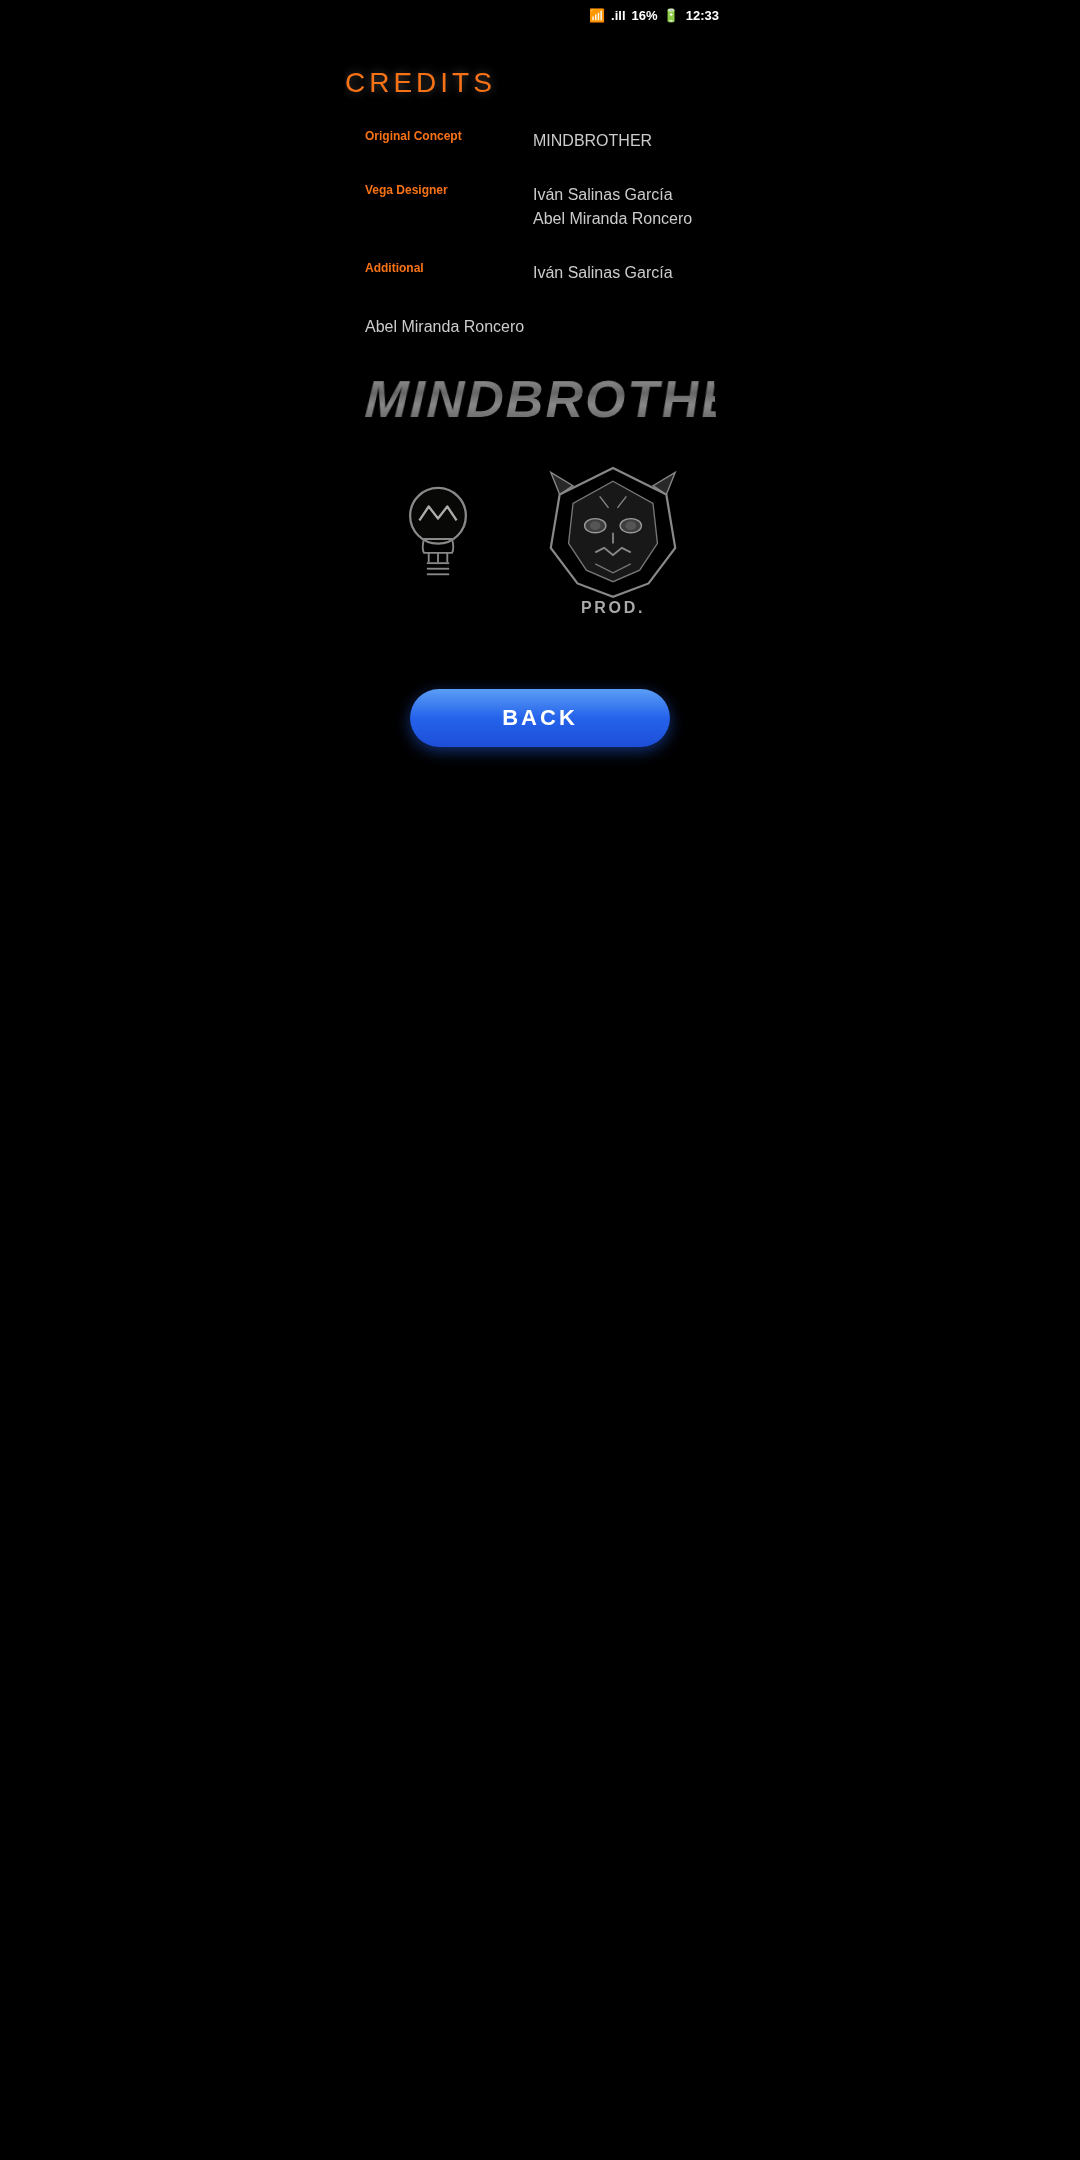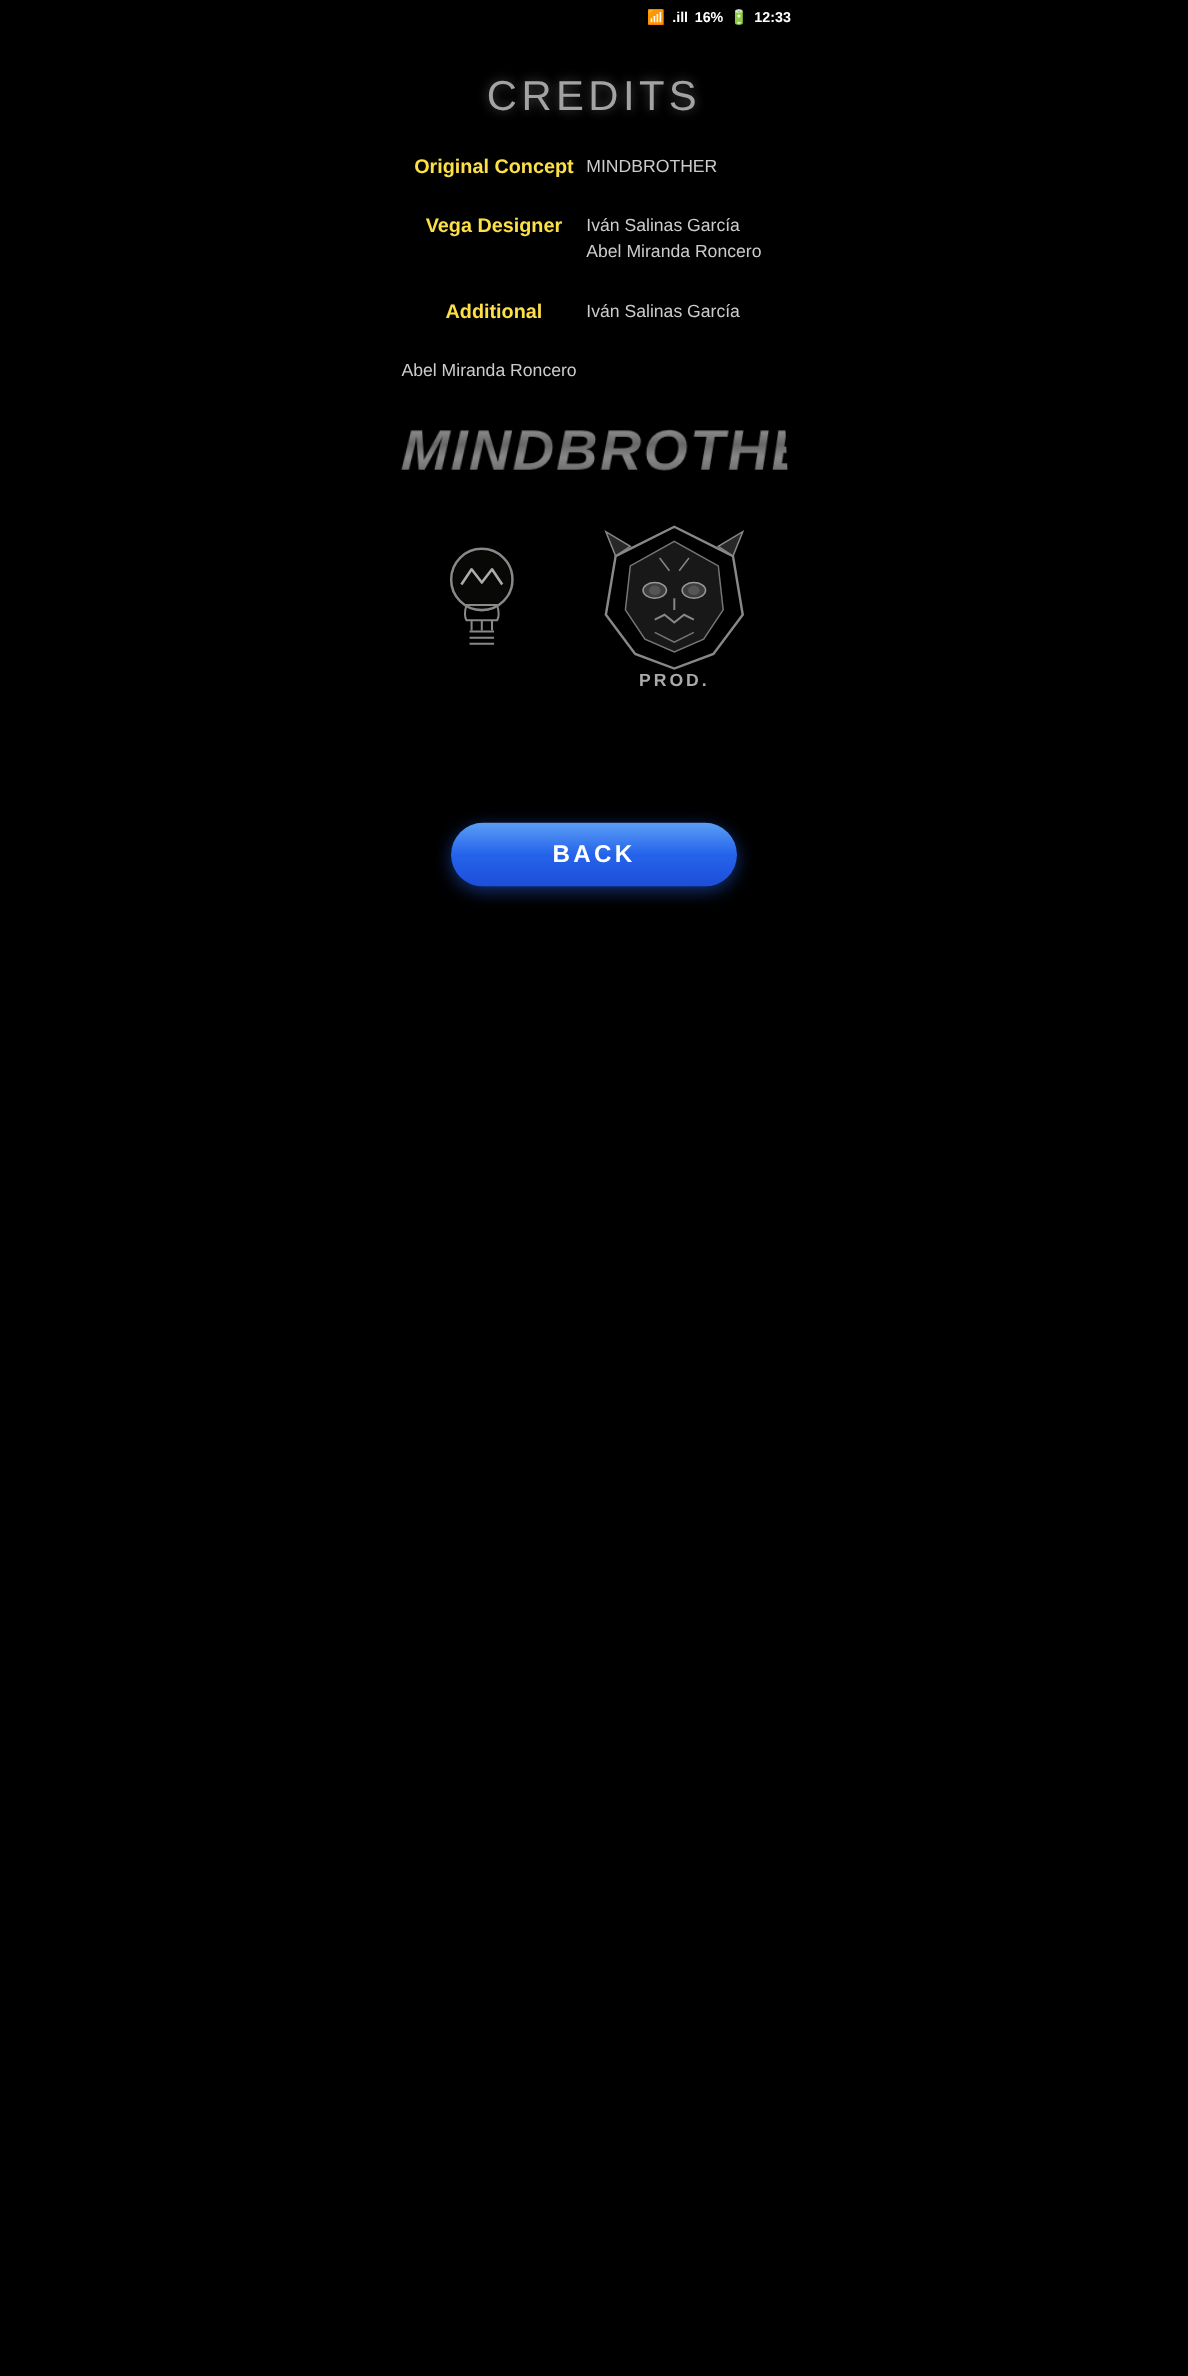--- a/index.html
+++ b/index.html
@@ -25,48 +25,46 @@
       justify-content: flex-end;
       align-items: center;
       padding: 8px 16px 4px;
       font-size: 13px;
       font-weight: 600;
       gap: 6px;
       color: #fff;
     }
 
     .page-title {
-      text-align: center;
-      font-size: 38px;
+      font-size: 28px;
       font-weight: 300;
       letter-spacing: 4px;
-      color: #a3a3a3;
+      color: #f97316;
       margin: 40px 0 30px;
       text-shadow: 0 0 10px rgba(255,255,255,0.3);
     }
 
     .credits-table {
       width: 100%;
       padding: 0 20px;
       margin-bottom: 20px;
     }
 
     .credits-row {
       display: flex;
       align-items: flex-start;
       margin-bottom: 30px;
     }
 
     .credits-role {
       flex: 0 0 48%;
-      font-size: 18px;
+      font-size: 12px;
       font-weight: 700;
-      color: #fde047;
+      color: #f97316;
       line-height: 1.3;
-      text-align: center;
     }
 
     .credits-names {
       flex: 0 0 52%;
       font-size: 16px;
       color: #ccc;
       font-weight: 400;
       line-height: 1.5;
     }
 
@@ -124,21 +122,20 @@
       border-radius: 30px;
       color: #fff;
       font-size: 22px;
       font-weight: 700;
       letter-spacing: 3px;
       padding: 16px 80px;
       cursor: pointer;
       width: 260px;
       text-align: center;
       box-shadow: 0 4px 15px rgba(37, 99, 235, 0.5);
-      margin-top: 48px;
     }
   </style>
 </head>
 <body>
 
 <div class="status-bar">
   <span>📶</span>
   <span>.ill</span>
   <span>16%</span>
   <span>🔋</span>

